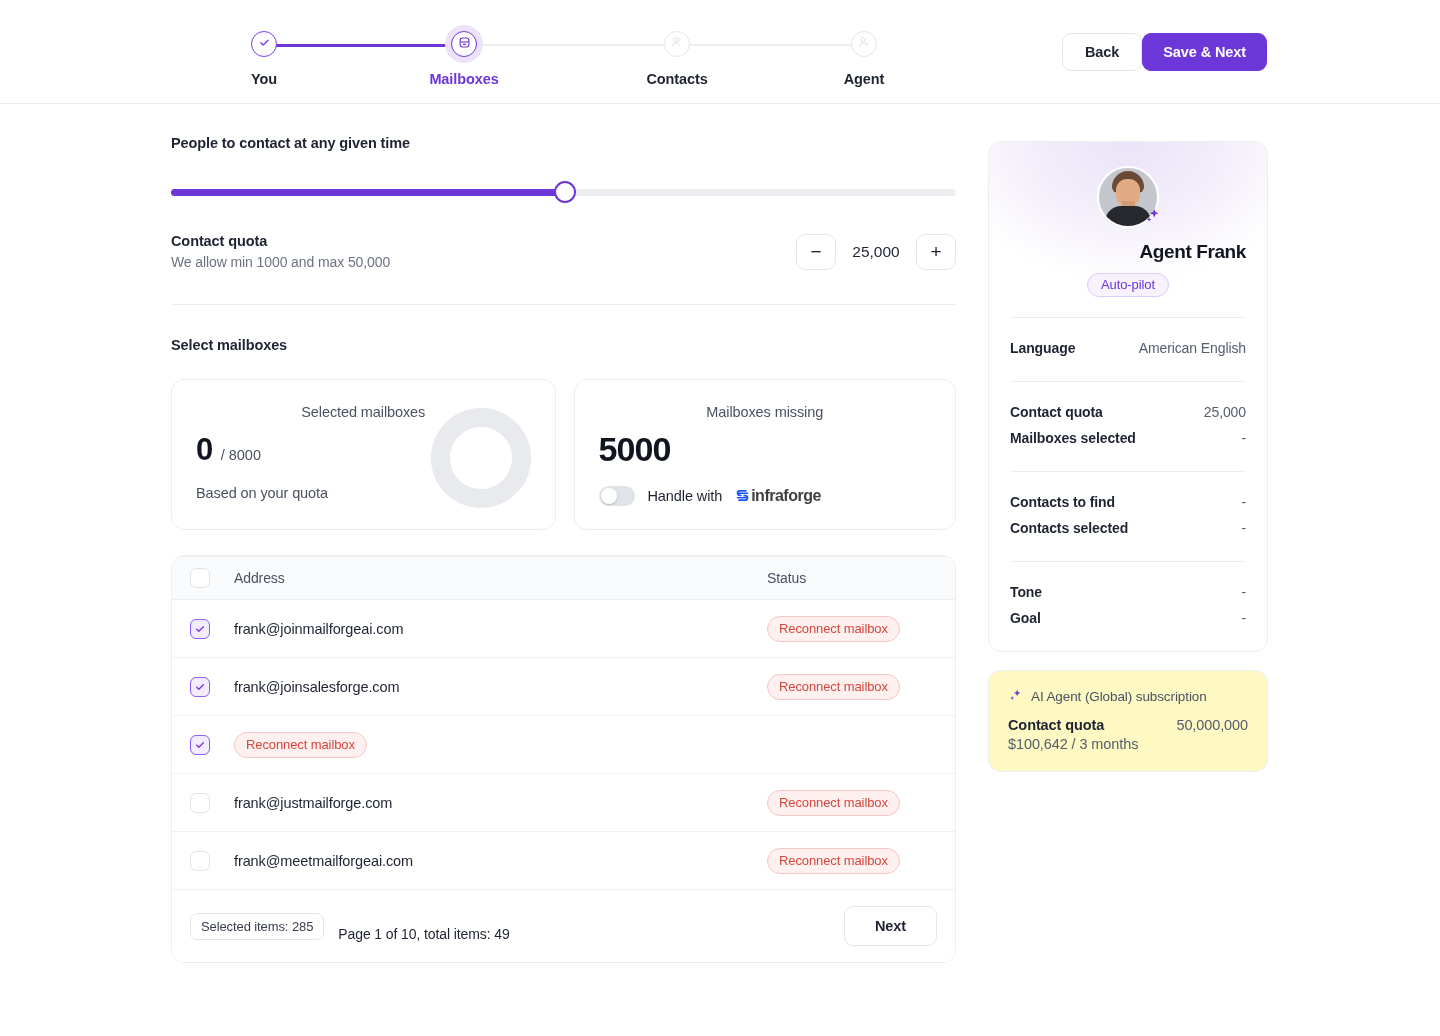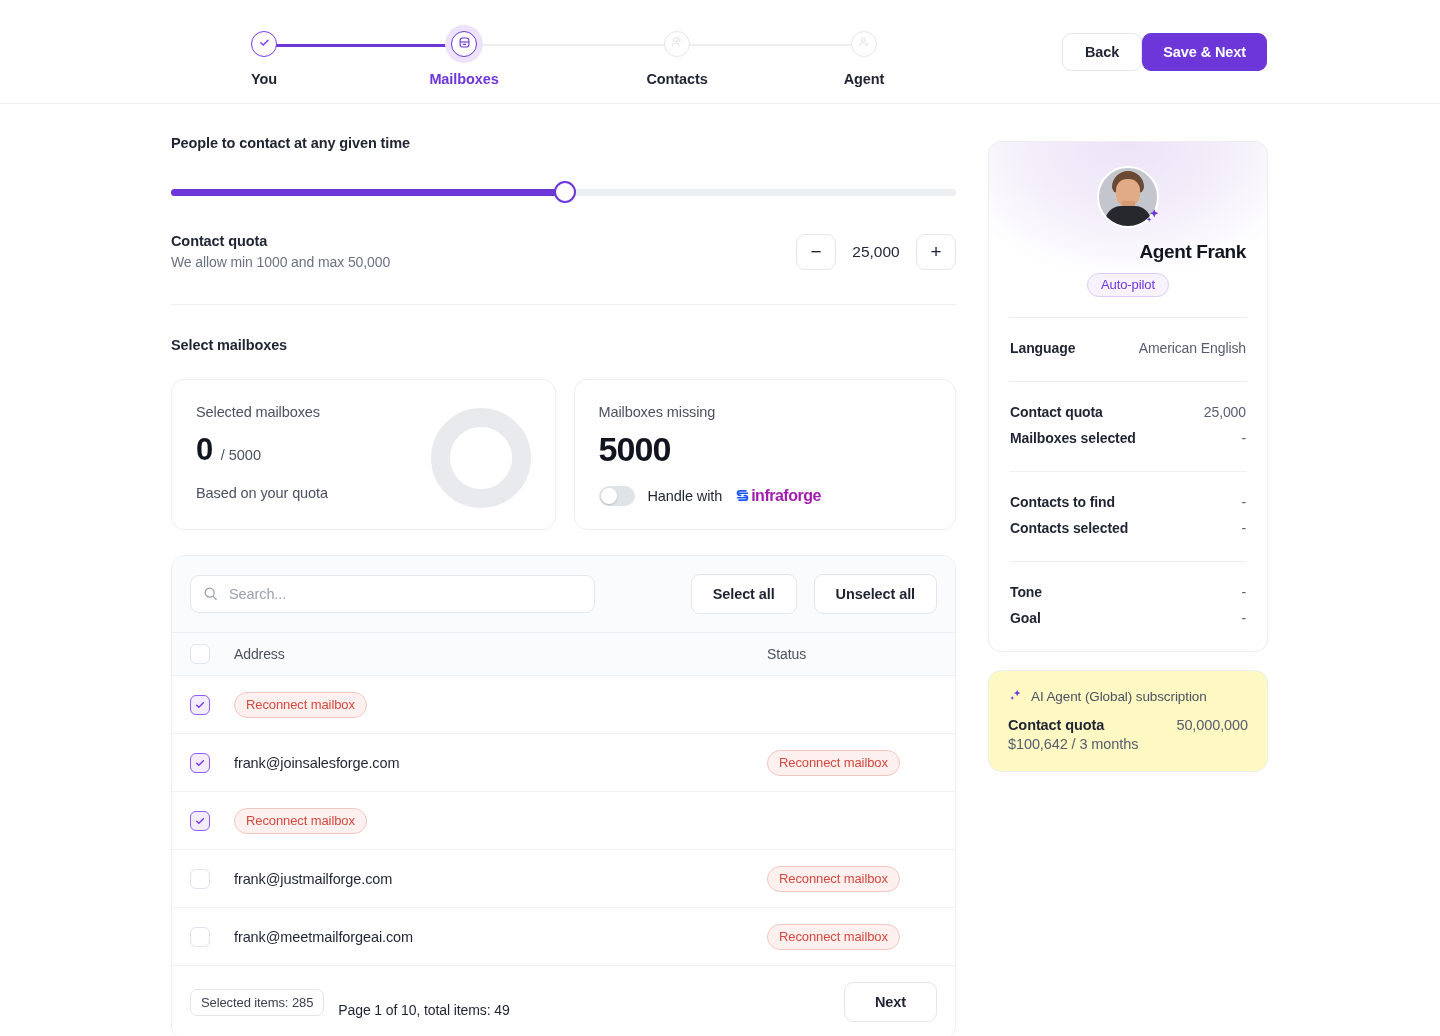--- a/index.html
+++ b/index.html
@@ -179,21 +179,21 @@
     border: 1px solid #eceef1;
     border-radius: 13px;
     background: #fff;
     padding: 24px 24px;
     position: relative;
     height: 151px;
   }
   .card-left { width: 385px; }
   .card-right { width: 383px; }
   .card-head {
-    font-size: 14.5px; color: #4b5161; letter-spacing: -0.1px;
+    font-size: 14.5px; color: #4b5161; letter-spacing: -0.1px; text-align: center;
   }
   .big-num-wrap { margin-top: 14px; display: flex; align-items: baseline; gap: 8px; }
   .big-num {
     font-size: 31px; font-weight: 700; color: #11151f;
     letter-spacing: -0.6px; line-height: 1;
   }
   .big-num-den { font-size: 14.5px; color: #4b5161; }
   .card-foot { margin-top: 20px; font-size: 14.5px; color: #4b5161; letter-spacing: -0.1px; }
   .donut {
     position: absolute;
@@ -221,21 +221,21 @@
   }
   .toggle .knob {
     position: absolute; left: 2px; top: 2px;
     width: 16px; height: 16px; border-radius: 50%;
     background: #fff;
     box-shadow: 0 1px 2px rgba(0,0,0,.18);
   }
   .handle-text { font-size: 14.5px; color: #1f2433; letter-spacing: -0.1px; }
   .ifg-logo {
     display: inline-flex; align-items: center; gap: 1px;
-    font-size: 16px; font-weight: 700; color: #a21caf;
+    font-size: 16px; font-weight: 700; color: #404040;
     letter-spacing: -0.5px;
   }
 
   
   .table-panel {
     margin-top: 25px;
     border: 1px solid #eceef1;
     border-radius: 13px;
     background: #fff;
     overflow: hidden;
@@ -543,21 +543,21 @@
     </div>
 
     <div class="section-title select-mb-title">Select mailboxes</div>
 
     <div class="cards">
 
       <div class="card card-left">
         <div class="card-head">Selected mailboxes</div>
         <div class="big-num-wrap">
           <div class="big-num">0</div>
-          <div class="big-num-den">/ 5000</div>
+          <div class="big-num-den">/ 8000</div>
         </div>
         <div class="card-foot">Based on your quota</div>
         <div class="donut"></div>
       </div>
 
       <div class="card card-right">
         <div class="card-head">Mailboxes missing</div>
         <div class="missing-num">5000</div>
         <div class="toggle-row">
           <div class="toggle">
@@ -574,54 +574,40 @@
               </svg>
             </span>
             <span>infraforge</span>
           </span>
         </div>
       </div>
     </div>
 
     <div class="table-panel">
 
-      <div class="table-toolbar">
-        <div class="search-box">
-          <span class="search-icon">
-            <svg width="15" height="15" viewBox="0 0 16 16" fill="none">
-              <circle cx="7.1" cy="7.1" r="4.8" stroke="#9aa1ae" stroke-width="1.4"></circle>
-              <path d="M10.7 10.8 L14 14.1" stroke="#9aa1ae" stroke-width="1.4" stroke-linecap="round"></path>
-            </svg>
-          </span>
-          <input class="search-input" type="text" placeholder="Search..." style="">
-        </div>
-        <div class="toolbar-btns">
-          <button class="tb-btn">Select all</button>
-          <button class="tb-btn">Unselect all</button>
-        </div>
-      </div>
 
       <div class="thead">
         <div class="col-check">
           <div class="cbox">
             
           </div>
         </div>
         <div class="col-addr">Address</div>
         <div class="col-status">Status</div>
       </div>
 
       <div class="trow">
         <div class="col-check">
           <div class="cbox checked">
             <svg width="12" height="12" viewBox="0 0 16 16" fill="none">
               <path d="M3.6 8.3 L6.5 11.1 L12.5 5.1" stroke="#7c3aed" stroke-width="1.9" stroke-linecap="round" stroke-linejoin="round"></path>
             </svg>
           </div>
         </div>
+        <div class="col-addr addr-text">frank@joinmailforgeai.com</div>
         <div class="col-status">
           <span class="badge-reconnect">Reconnect mailbox</span>
         </div>
       </div>
 
       <div class="trow">
         <div class="col-check">
           <div class="cbox checked">
             <svg width="12" height="12" viewBox="0 0 16 16" fill="none">
               <path d="M3.6 8.3 L6.5 11.1 L12.5 5.1" stroke="#7c3aed" stroke-width="1.9" stroke-linecap="round" stroke-linejoin="round"></path>

